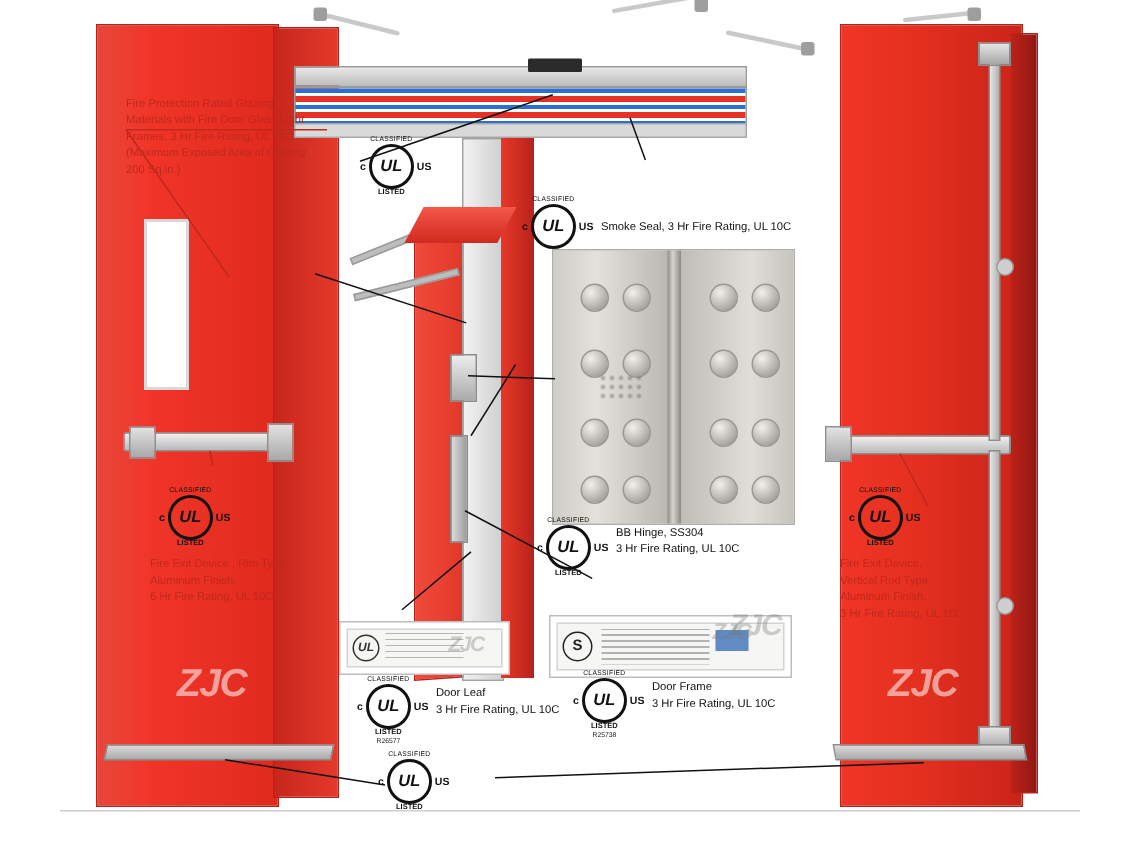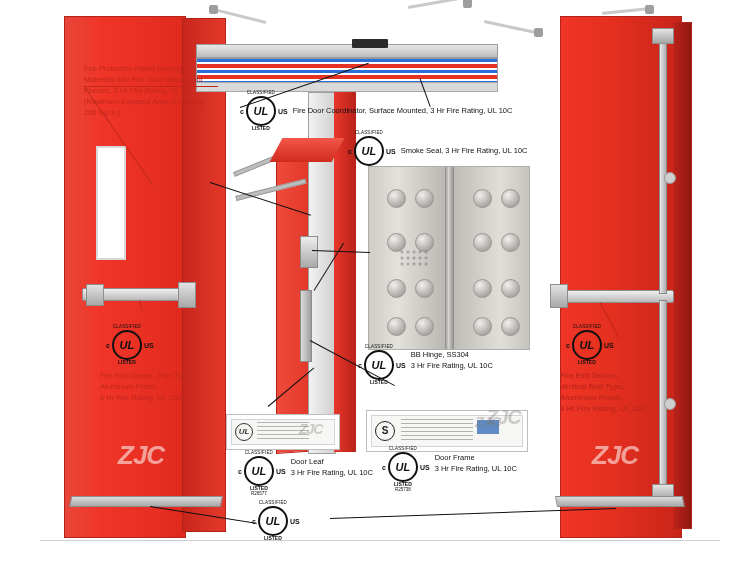--- a/index.html
+++ b/index.html
@@ -210,21 +210,20 @@
   <div class="abs" style="left:240px;top:96px;display:flex;align-items:center;gap:5px;">
     <div class="ul">
       <span class="c">c</span>
       <span class="ring">
         <span class="cls">CLASSIFIED</span>
         <span class="ul-txt">UL</span>
         <span class="listed">LISTED</span>
       </span>
       <span class="us">US</span>
     </div>
-    <div class="callout-text">Fire Door Coordinator, Surface Mounted, 3 Hr Fire Rating, UL 10C</div>
   </div>
 
   <div class="abs" style="left:348px;top:136px;display:flex;align-items:center;gap:5px;">
     <div class="ul">
       <span class="c">c</span>
       <span class="ring">
         <span class="cls">CLASSIFIED</span>
         <span class="ul-txt">UL</span>
       </span>
       <span class="us">US</span>
@@ -264,21 +263,21 @@
   <div class="abs" style="left:560px;top:330px;">
     <div class="ul" style="margin-left:6px;">
       <span class="c">c</span>
       <span class="ring">
         <span class="cls">CLASSIFIED</span>
         <span class="ul-txt">UL</span>
         <span class="listed">LISTED</span>
       </span>
       <span class="us">US</span>
     </div>
-    <div class="callout-text red" style="margin-top:11px;font-weight:bold;">Fire Exit Device,
+    <div class="callout-text red" style="margin-top:11px;">Fire Exit Device,
 Vertical Rod Type,
 Aluminum Finish,
 3 Hr Fire Rating, UL 10C</div>
   </div>
 
   <div class="abs" style="left:238px;top:456px;display:flex;align-items:flex-start;gap:5px;">
     <div class="ul">
       <span class="c">c</span>
       <span class="ring">
         <span class="cls">CLASSIFIED</span>

